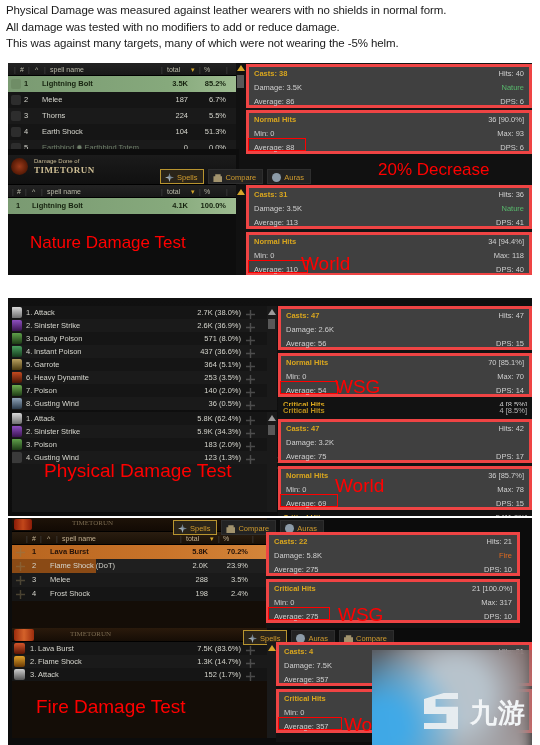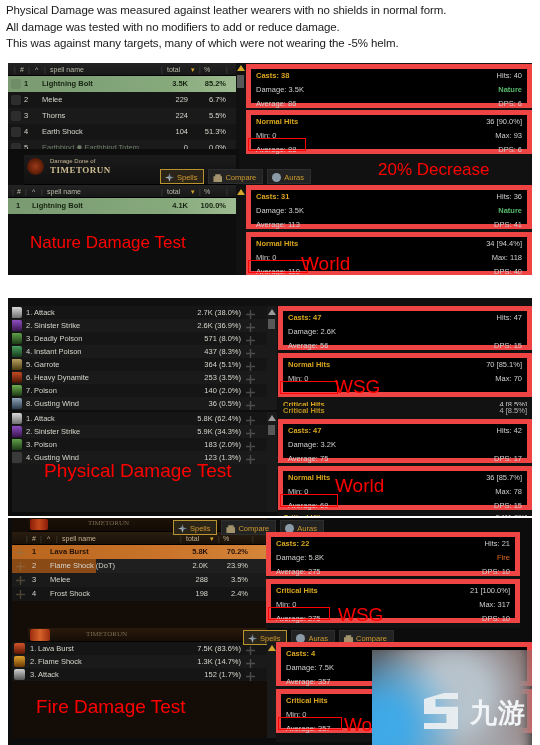--- a/index.html
+++ b/index.html
@@ -19,21 +19,21 @@
   }
   .intro div { white-space: nowrap; }
 
   
   .panel { position: absolute; overflow: hidden; }
 
   .skada { position:absolute; background:#0d0d0d; overflow:hidden; }
 
   
   .titlebar {
-    position:absolute; left:16px; right:0; height:24px;
+    position:absolute; left:0; right:0; height:24px;
     background: linear-gradient(#1b1b1b,#101010);
     border-bottom:1px solid #000;
   }
   .titlebar .ttl-lines { position:absolute; left:26px; top:2px; color:#c8b890; }
   .ttl-small { font-size:6px; color:#c9bb96; line-height:8px; }
   .ttl-big { font-size:9px; color:#cdbd93; line-height:10px; letter-spacing:0.5px;
              font-family:"Liberation Serif", serif; font-weight:bold; }
   .natglyph { position:absolute; left:3px; top:3px; width:17px; height:17px;
               background: radial-gradient(circle at 50% 50%, #9c3a1a 0%, #5e1e08 60%, #2a0b02 100%);
               border-radius:50%; }
@@ -81,26 +81,26 @@
   .row.dark1 { background:#151515; }
 
   
   .row .val { position:absolute; right:26px; text-align:right; font-size:7.5px; }
   .mover { position:absolute; right:12px; top:4px; width:9px; height:9px; opacity:.45;
            background:#8c8c8c;
            clip-path: polygon(42% 0,58% 0,58% 42%,100% 42%,100% 58%,58% 58%,58% 100%,42% 100%,42% 58%,0 58%,0 42%,42% 42%); }
 
   
   .detail { position:absolute; background:#141414; }
-  .dblock { position:absolute; left:0; right:0; background:#000000; border:5px solid #ef4444; }
+  .dblock { position:absolute; left:0; right:0; background:#404040; border:3px solid #ef4444; }
   .dline { position:relative; height:14px; font-size:7.5px; line-height:14px; color:#cfcfcf; }
   .dline .l { position:absolute; left:5px; }
   .dline .r { position:absolute; right:5px; }
   .dline .l.hdr, .dline .r.hdr { color:#d9a61e; font-weight:bold; }
-  .dline .r.nature { color:#57b86c;font-weight:bold; }
+  .dline .r.nature { color:#57b86c; }
   .dline .r.fire { color:#e06a20; }
 
   
   .scrollcol { position:absolute; width:10px; background:#111; }
   .scr-up { position:absolute; left:1px; top:2px; width:8px; height:6px;
             background:#d4a62b; clip-path: polygon(50% 0,100% 100%,0 100%); }
   .scr-thumb { position:absolute; left:1px; width:7px; background:#585858; }
 
   
   .annot { position:absolute; color:#ff0000; font-weight:normal;
@@ -163,21 +163,21 @@
           <span class="ricon" style="background:#6f8d66"></span>
           <span class="idx">1</span>
           <span class="nm">Lightning Bolt</span>
           <span class="tot" style="left:150px;width:30px">3.5K</span>
           <span class="pct" style="left:186px;width:32px">85.2%</span>
         </div>
         <div class="row dark1">
           <span class="ricon" style="background:#2d2d2d"></span>
           <span class="idx">2</span>
           <span class="nm">Melee</span>
-          <span class="tot" style="left:150px;width:30px">229</span>
+          <span class="tot" style="left:150px;width:30px">187</span>
           <span class="pct" style="left:186px;width:32px">6.7%</span>
         </div>
         <div class="row dark2">
           <span class="ricon" style="background:#2d2d2d"></span>
           <span class="idx">3</span>
           <span class="nm">Thorns</span>
           <span class="tot" style="left:150px;width:30px">224</span>
           <span class="pct" style="left:186px;width:32px">5.5%</span>
         </div>
         <div class="row dark1">
@@ -347,21 +347,21 @@
           <span class="ricon" style="left:-1px;top:1px;width:11px;height:11px;background:linear-gradient(#5fa04a,#1d3b16)"></span>
           <span class="idx" style="left:14px">3.</span>
           <span class="nm" style="left:22px">Deadly Poison</span>
           <span class="val">571 (8.0%)</span>
           <span class="mover"></span>
         </div>
         <div class="row dark2" style="height:13px;line-height:13px">
           <span class="ricon" style="left:-1px;top:1px;width:11px;height:11px;background:linear-gradient(#4aa05f,#163b1d)"></span>
           <span class="idx" style="left:14px">4.</span>
           <span class="nm" style="left:22px">Instant Poison</span>
-          <span class="val">437 (8.3%)</span>
+          <span class="val">437 (36.6%)</span>
           <span class="mover"></span>
         </div>
         <div class="row dark1" style="height:13px;line-height:13px">
           <span class="ricon" style="left:-1px;top:1px;width:11px;height:11px;background:linear-gradient(#b8a060,#4a3a10)"></span>
           <span class="idx" style="left:14px">5.</span>
           <span class="nm" style="left:22px">Garrote</span>
           <span class="val">364 (5.1%)</span>
           <span class="mover"></span>
         </div>
         <div class="row dark2" style="height:13px;line-height:13px">
@@ -408,20 +408,24 @@
         </div>
       </div>
       <div class="dblock" style="top:47px;height:44px;">
         <div class="dline">
           <span class="l hdr">Normal Hits</span>
           <span class="r">70 [85.1%]</span>
         </div>
         <div class="dline">
           <span class="l">Min: 0</span>
           <span class="r">Max: 70</span>
+        </div>
+        <div class="dline">
+          <span class="l">Average: 54</span>
+          <span class="r">DPS: 14</span>
         </div>
       </div>
       <div class="dline" style="position:absolute;left:0;right:0;top:92px">
         <span class="l hdr">Critical Hits</span>
         <span class="r">4 [8.5%]</span>
       </div>
       <div class="redbox" style="left:2px;top:75px;width:58px;height:13px;"></div>
     </div>
     <div class="annot" style="left:327px;top:78px;font-size:19px;">WSG</div>
 

